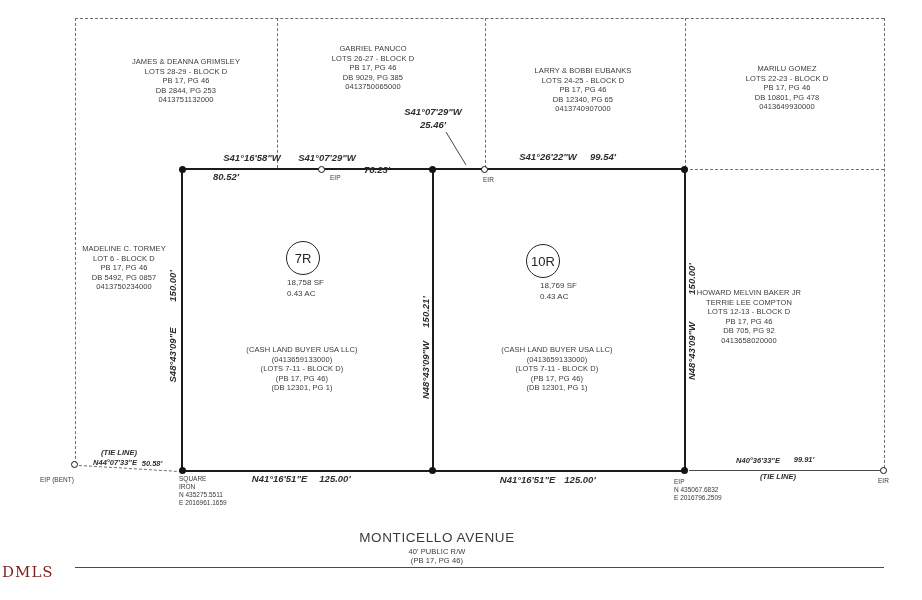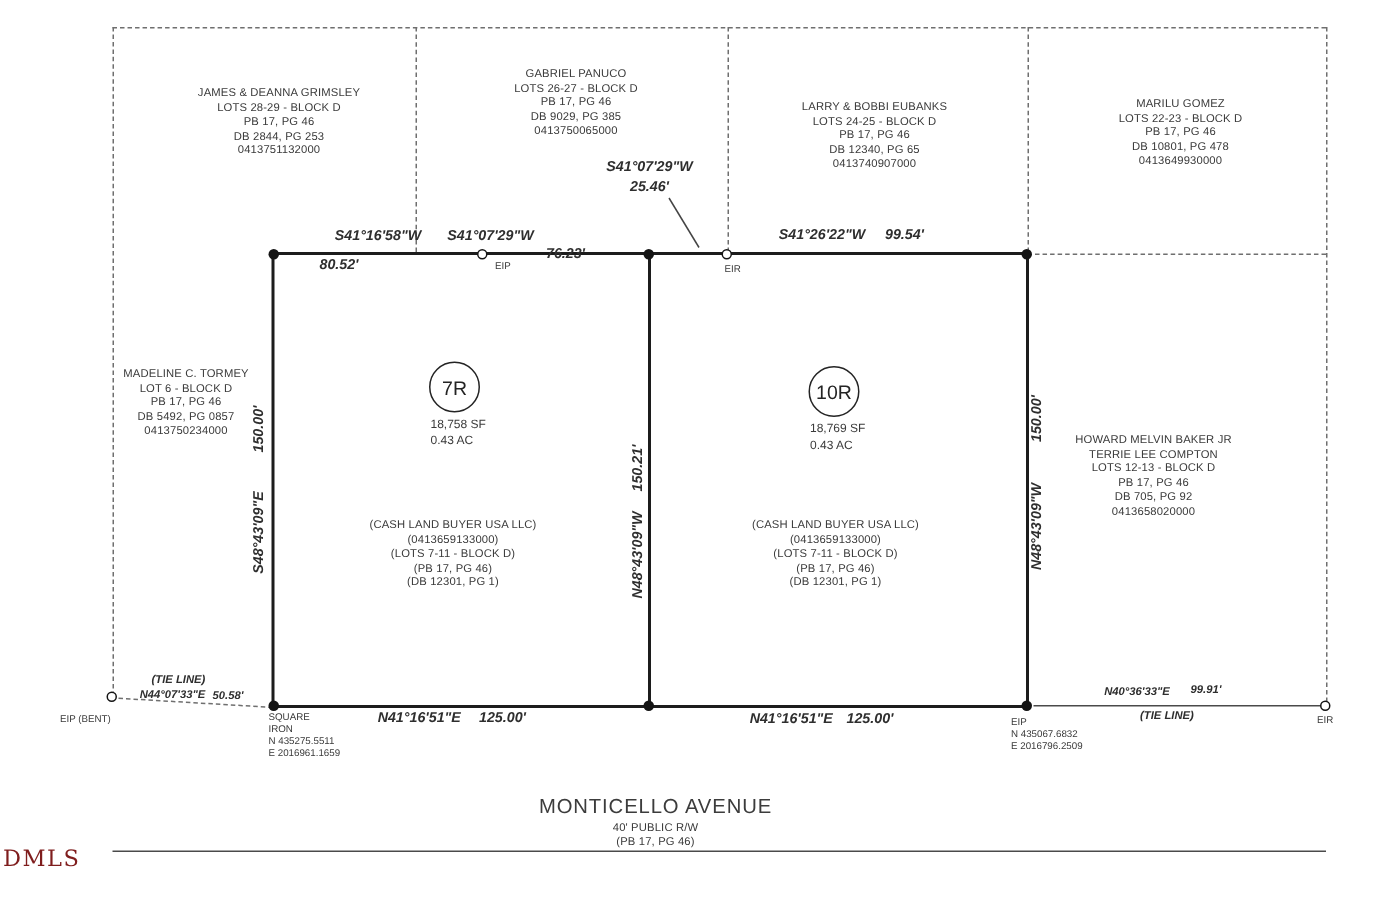--- a/index.html
+++ b/index.html
@@ -68,21 +68,21 @@
   <div class="abs ring" style="left:880px;top:467px;"></div>
 
   <div class="abs sm tc" style="left:96px;top:57px;width:180px;">
     <div>JAMES &amp; DEANNA GRIMSLEY</div>
     <div>LOTS 28-29 - BLOCK D</div>
     <div>PB 17, PG 46</div>
     <div>DB 2844, PG 253</div>
     <div>0413751132000</div>
   </div>
 
-  <div class="abs sm tc" style="left:294px;top:44px;width:180px;">
+  <div class="abs sm tc" style="left:283px;top:44px;width:180px;">
     <div>GABRIEL PANUCO</div>
     <div>LOTS 26-27 - BLOCK D</div>
     <div>PB 17, PG 46</div>
     <div>DB 9029, PG 385</div>
     <div>0413750065000</div>
   </div>
 
   <div class="abs sm tc" style="left:493px;top:66px;width:180px;">
     <div>LARRY &amp; BOBBI EUBANKS</div>
     <div>LOTS 24-25 - BLOCK D</div>
@@ -100,21 +100,21 @@
   </div>
 
   <div class="abs sm tc" style="left:44px;top:244px;width:160px;">
     <div>MADELINE C. TORMEY</div>
     <div>LOT 6 - BLOCK D</div>
     <div>PB 17, PG 46</div>
     <div>DB 5492, PG 0857</div>
     <div>0413750234000</div>
   </div>
 
-  <div class="abs sm tc" style="left:679px;top:288px;width:180px;">
+  <div class="abs sm tc" style="left:659px;top:288px;width:180px;">
     <div>HOWARD MELVIN BAKER JR</div>
     <div>TERRIE LEE COMPTON</div>
     <div>LOTS 12-13 - BLOCK D</div>
     <div>PB 17, PG 46</div>
     <div>DB 705, PG 92</div>
     <div>0413658020000</div>
   </div>
 
   <div class="abs lotcircle" style="left:286px;top:241px;">
     <span>7R</span>
@@ -124,21 +124,21 @@
     <div>0.43 AC</div>
   </div>
   <div class="abs sm tc" style="left:212px;top:345px;width:180px;">
     <div>(CASH LAND BUYER USA LLC)</div>
     <div>(0413659133000)</div>
     <div>(LOTS 7-11 - BLOCK D)</div>
     <div>(PB 17, PG 46)</div>
     <div>(DB 12301, PG 1)</div>
   </div>
 
-  <div class="abs lotcircle" style="left:539px;top:244px;text-align:center;">
+  <div class="abs lotcircle" style="left:526px;top:244px;text-align:center;">
     <span>10R</span>
   </div>
   <div class="abs area" style="left:540px;top:281px;">
     <div>18,769 SF</div>
     <div>0.43 AC</div>
   </div>
   <div class="abs sm tc" style="left:467px;top:345px;width:180px;">
     <div>(CASH LAND BUYER USA LLC)</div>
     <div>(0413659133000)</div>
     <div>(LOTS 7-11 - BLOCK D)</div>

